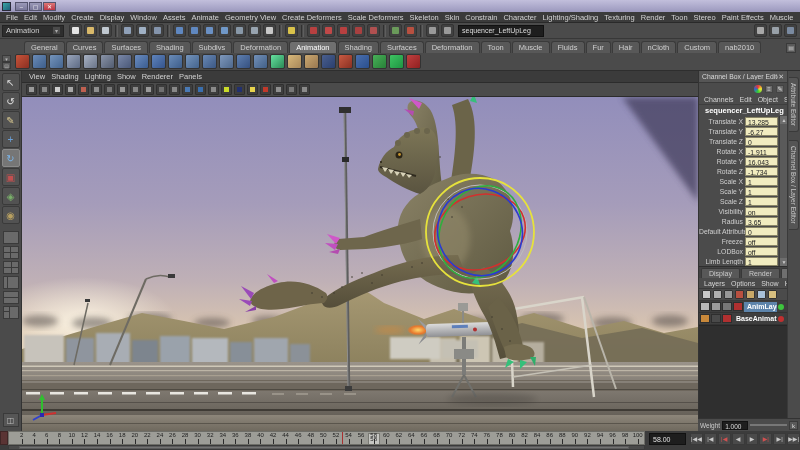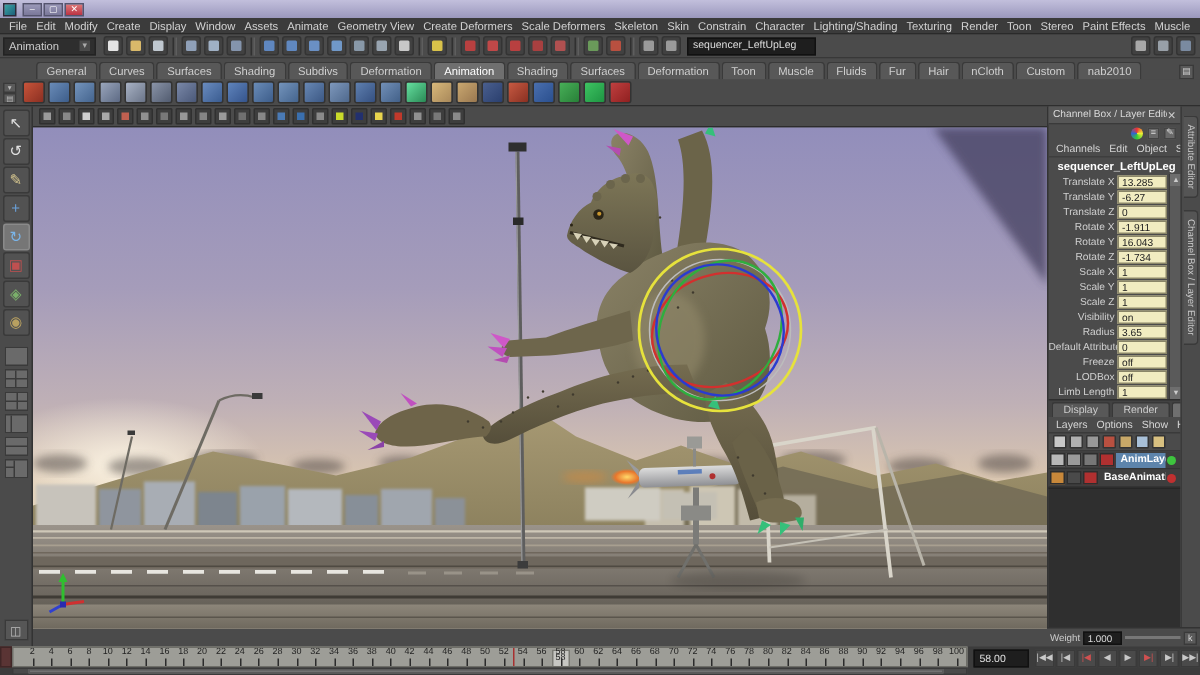--- a/index.html
+++ b/index.html
@@ -294,20 +294,28 @@
           <div class="lay three"></div>
           <div class="lay left-col"></div>
           <div class="lay split-h"></div>
           <div class="lay persp-out"></div>
         </div>
       <div id="tb-gap"></div>
       <div id="isolate-btn">◫</div>
     </div>
 
     <div id="vp-col">
+      <div id="vp-menu">
+          <span class="mi">View</span>
+          <span class="mi">Shading</span>
+          <span class="mi">Lighting</span>
+          <span class="mi">Show</span>
+          <span class="mi">Renderer</span>
+          <span class="mi">Panels</span>
+        </div>
       <div id="vp-toolbar">
           <span class="vicon" style="--ic: #9a9a9a;"></span>
           <span class="vicon" style="--ic: #888888;"></span>
           <span class="vicon" style="--ic: #cfcfcf;"></span>
           <span class="vicon" style="--ic: #a8a8a8;"></span>
           <span class="vicon" style="--ic: #c06050;"></span>
           <span class="vicon" style="--ic: #909090;"></span>
           <span class="vicon" style="--ic: #787878;"></span>
           <span class="vicon" style="--ic: #989898;"></span>
           <span class="vicon" style="--ic: #868686;"></span>

